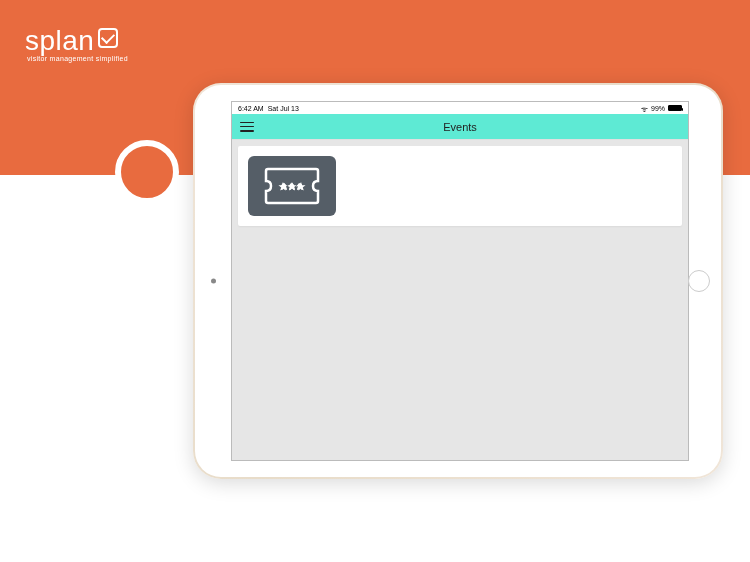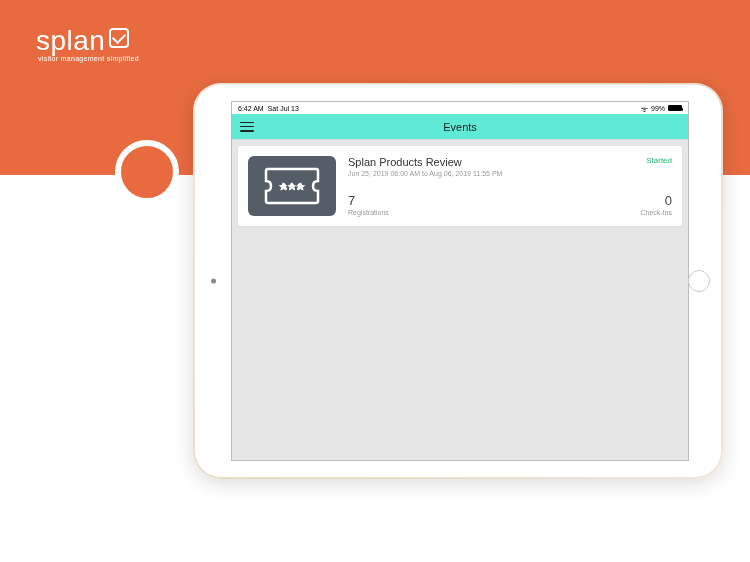--- a/index.html
+++ b/index.html
@@ -24,21 +24,21 @@
       left: 0;
       right: 0;
       height: 175px;
       background: #e86b3f;
     }
     
     
     .logo-area {
       position: absolute;
       top: 25px;
-      left: 36px;
+      left: 25px;
     }
     
     .logo-text {
       color: #ffffff;
       font-size: 28px;
       font-weight: 400;
       letter-spacing: 0.5px;
       display: flex;
       align-items: center;
     }
@@ -384,37 +384,19 @@
               <circle cx="20" cy="19" r="2.2" fill="#ffffff"></circle>
               <circle cx="28" cy="19" r="2.2" fill="#ffffff"></circle>
               <circle cx="36" cy="19" r="2.2" fill="#ffffff"></circle>
               <path d="M 16 20 L 19 16 L 22 20 L 19 18.5 Z" fill="#ffffff"></path>
               <path d="M 24 20 L 27 16 L 30 20 L 27 18.5 Z" fill="#ffffff"></path>
               <path d="M 32 20 L 35 16 L 38 20 L 35 18.5 Z" fill="#ffffff"></path>
               <text x="28" y="23" font-size="10" fill="#ffffff" text-anchor="middle" font-weight="bold">★★★</text>
             </svg>
           </div>
 
-          <div class="event-details">
-            <div class="event-header">
-              <div class="event-title">Splan Products Review</div>
-              <div class="event-status">Started</div>
-            </div>
-            <div class="event-dates">Jun 25, 2019 06:00 AM  to  Aug 06, 2019 11:55 PM</div>
-
-            <div class="event-stats">
-              <div class="stat">
-                <div class="stat-value">7</div>
-                <div class="stat-label">Registrations</div>
-              </div>
-              <div class="stat stat-right">
-                <div class="stat-value">0</div>
-                <div class="stat-label">Check-Ins</div>
-              </div>
-            </div>
-          </div>
 
         </div>
       </div>
 
     </div>
   </div>
 </div>
 
 </body></html>

